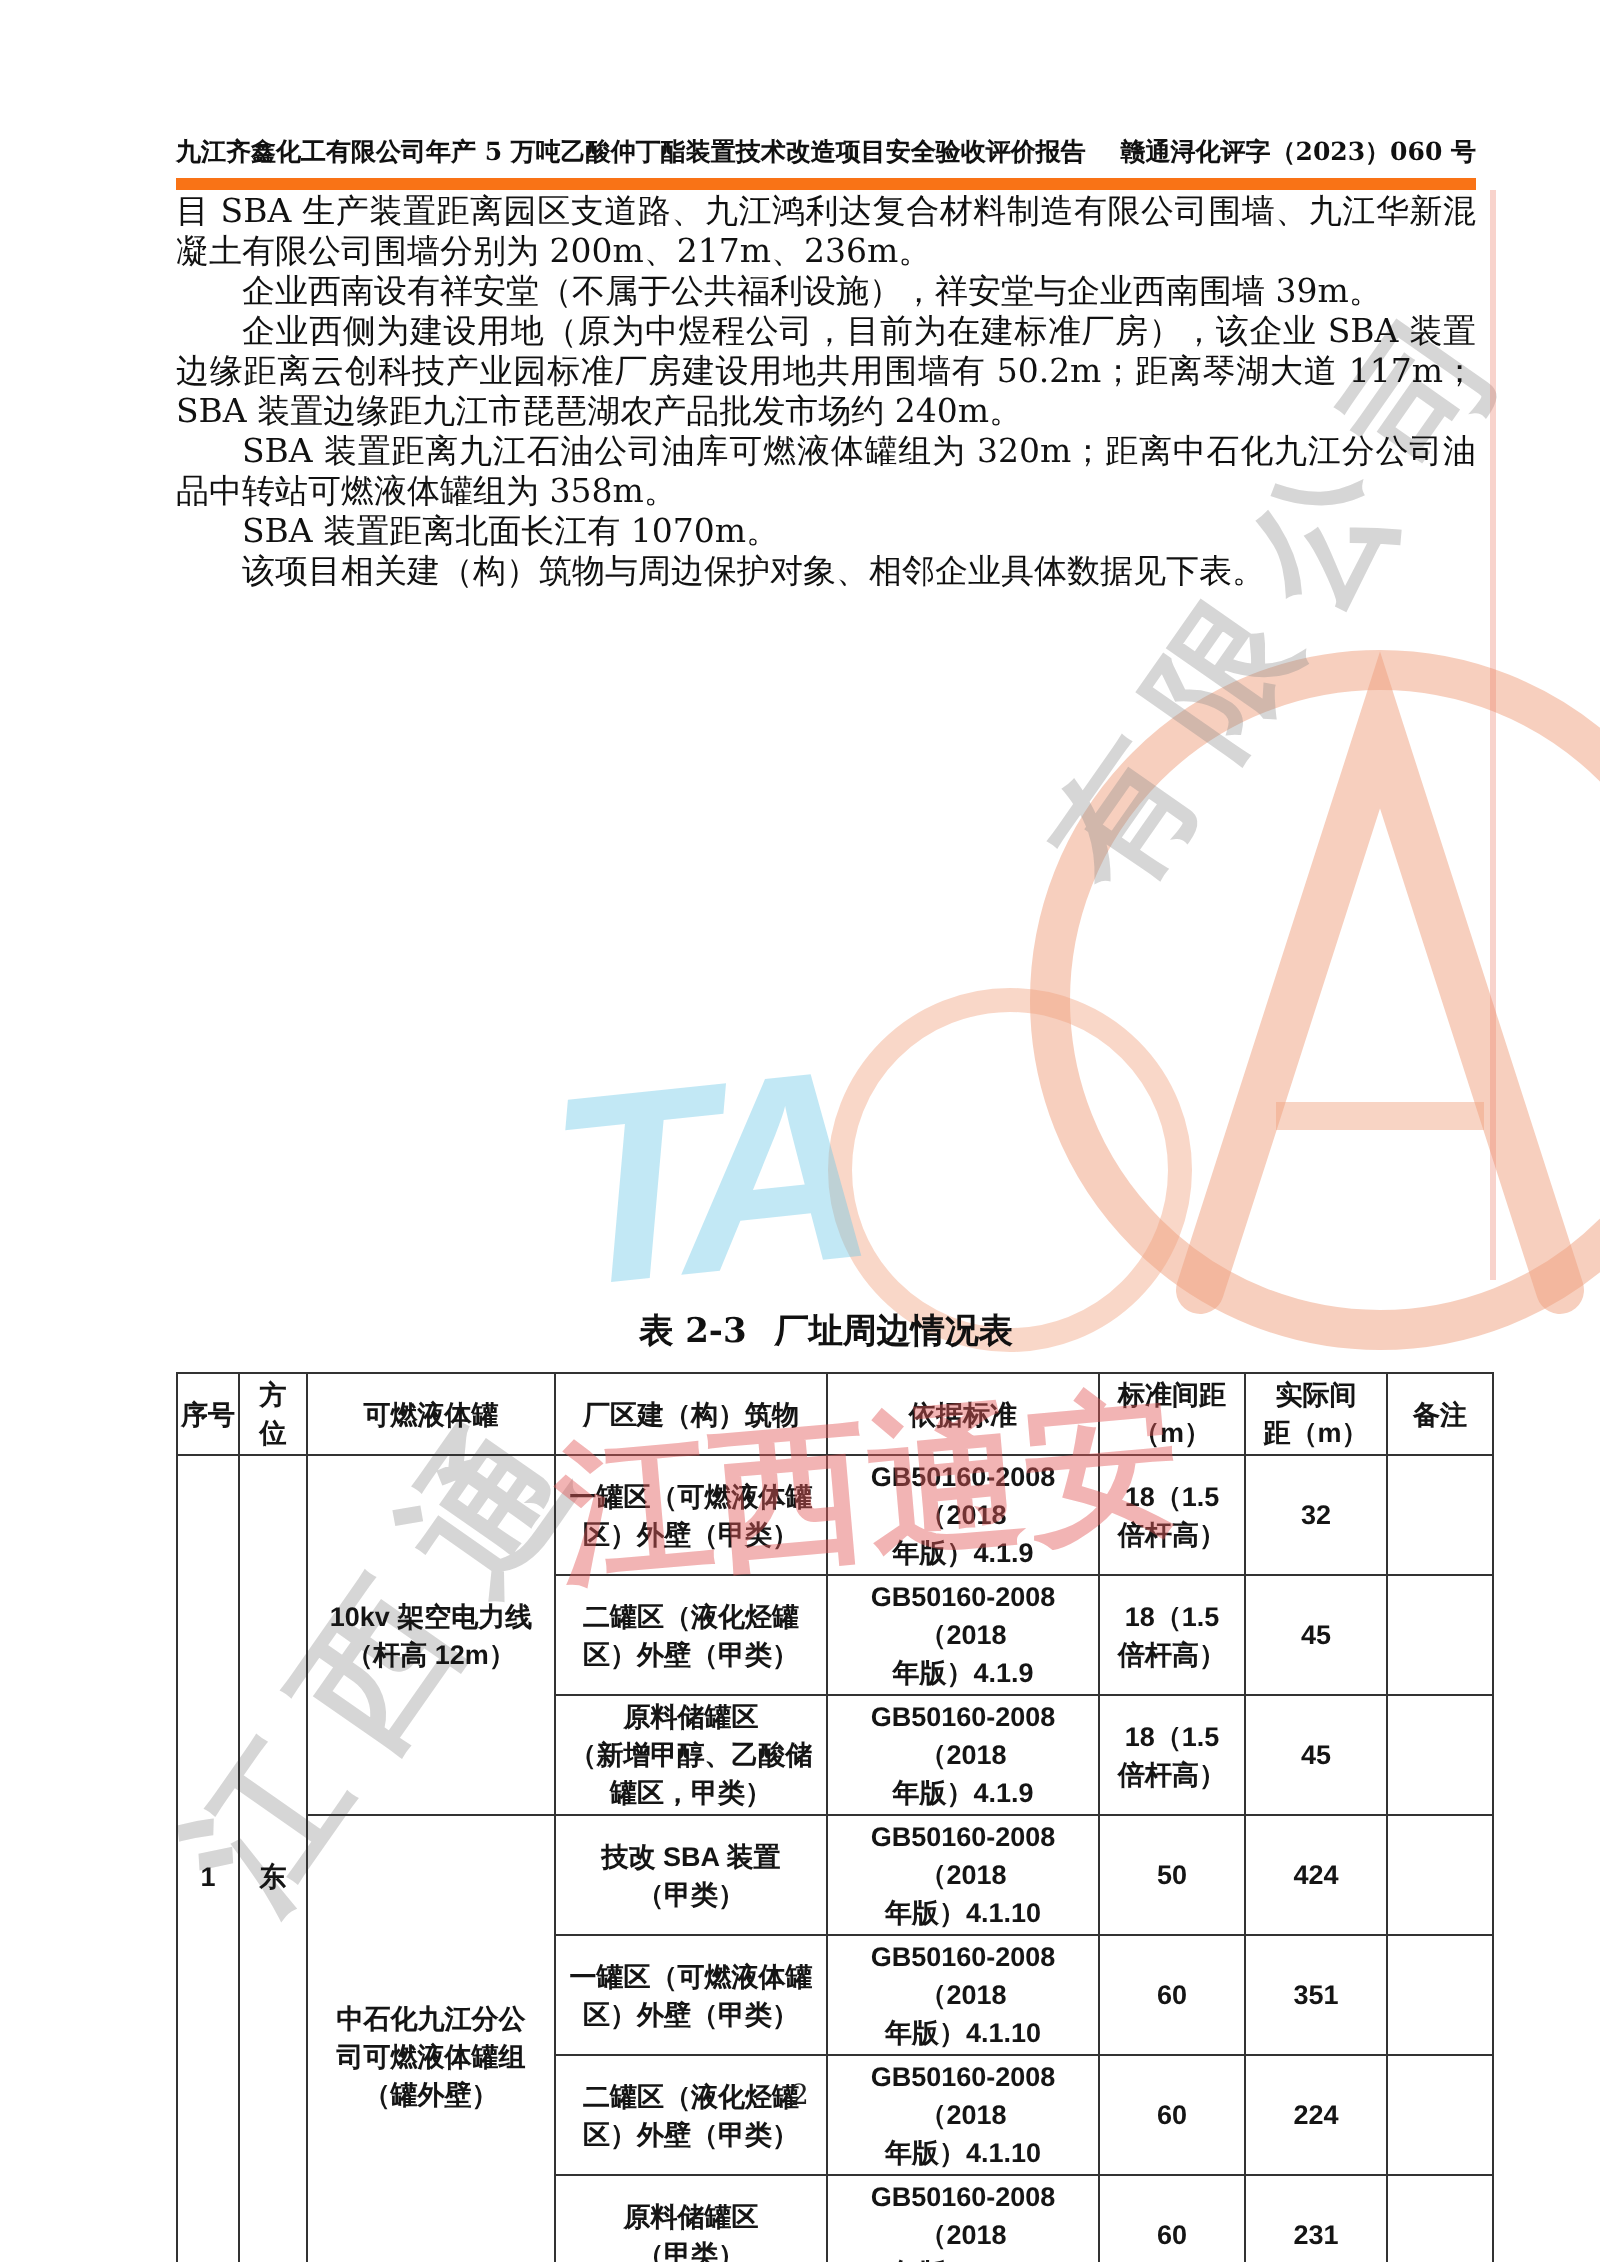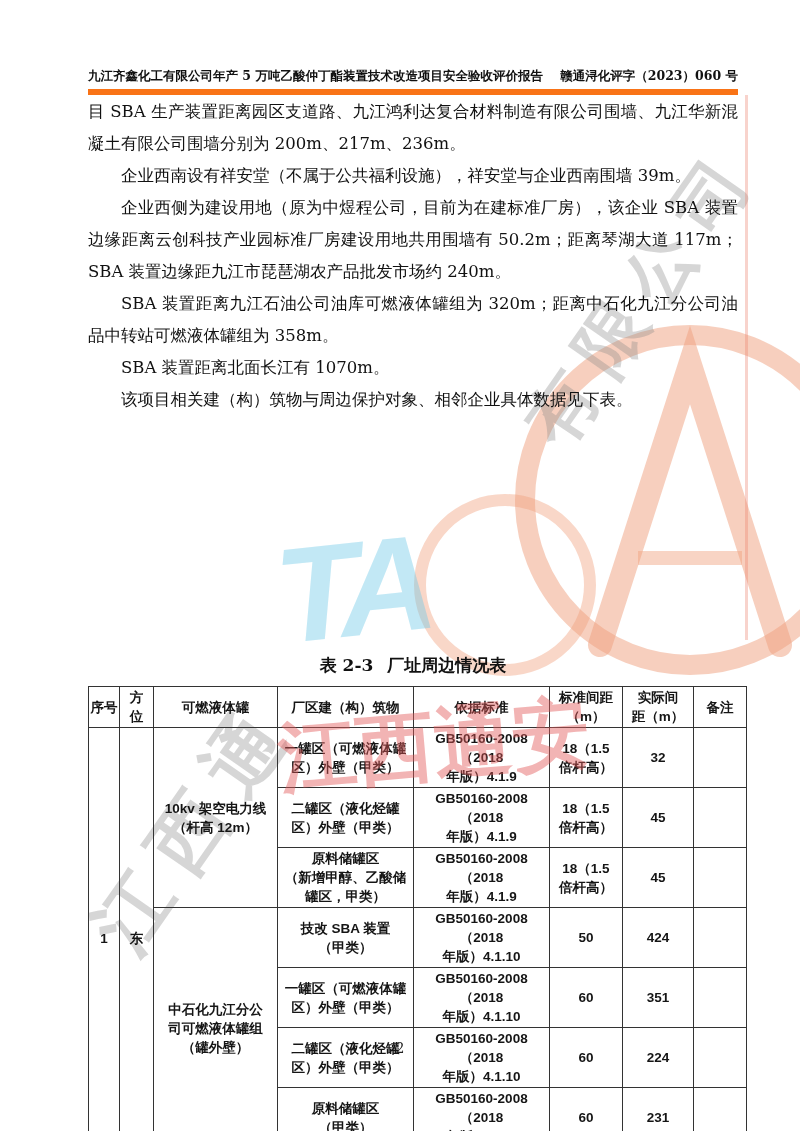--- a/index.html
+++ b/index.html
@@ -10,21 +10,21 @@
   
   .doc-header{
     position:absolute;left:88px;top:68px;width:650px;
     display:flex;justify-content:space-between;align-items:flex-end;
     border-bottom:6px solid #f97316;padding-bottom:4px;
     font-size:12.5px;font-weight:bold;white-space:nowrap;
   }
   
   .body-text{
     position:absolute;left:88px;top:96px;width:650px;
-    font-size:16.5px;line-height:32px;text-align:justify;
+    font-size:16.5px;line-height:20px;text-align:justify;
   }
   .body-text p{margin:0;text-indent:2em;}
   .body-text p.no-indent{text-indent:0;}
   
   .tbl-caption{
     position:absolute;left:88px;top:654px;width:650px;text-align:center;
     font-size:17px;font-weight:bold;
   }
   .tbl-caption .gap{display:inline-block;width:14px;}
   table.site{

